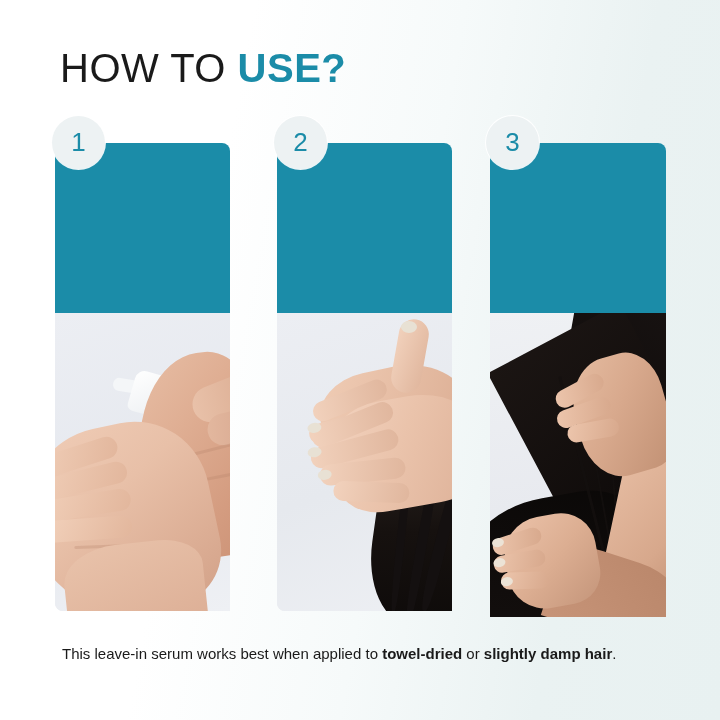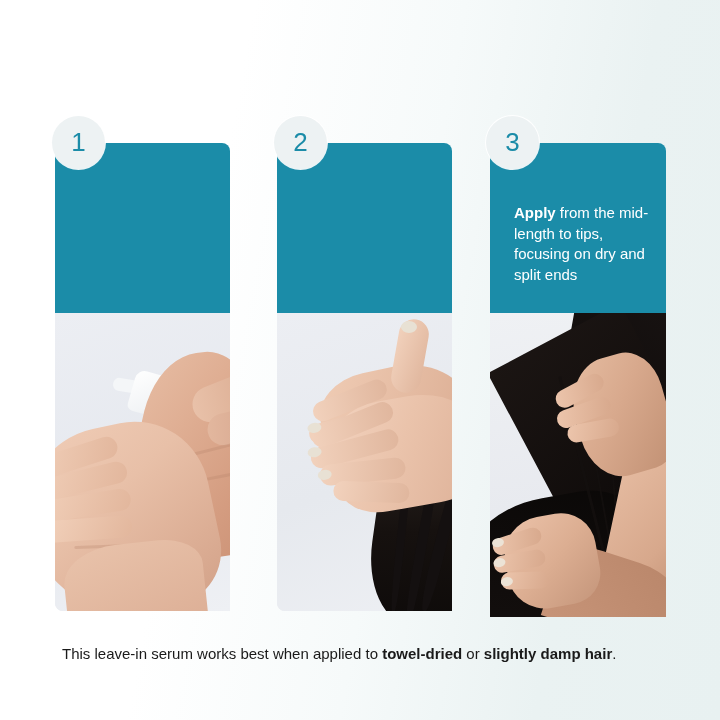--- a/index.html
+++ b/index.html
@@ -344,20 +344,23 @@
     color: #1a1a1a;
     white-space: nowrap;
   }
   .footer b { font-weight: 700; }
 </style>
 </head>
 <body>
 
 <div class="page">
 
+  <div class="title">
+    <span class="t-light">HOW TO </span><span class="t-accent">USE?</span>
+  </div>
 
   <div class="cards">
 
     <div class="card card-1">
       <div class="panel">
         <div class="badge">1</div>
       </div>
       <div class="photo p1">
         <div class="photo-inner">
           <div class="p1-bg"></div>
@@ -419,21 +422,20 @@
           </div>
           <div class="fing" style="left:118px; top:6px; width:30px; height:74px; border-radius:16px; transform:rotate(10deg);"></div>
           <div class="nail" style="left:124px; top:8px; width:16px; height:12px;"></div>
         </div>
       </div>
     </div>
 
     <div class="card card-3">
       <div class="panel">
         <div class="badge">3</div>
-        <div class="panel-text"><b>Apply </b><span>from the mid-length to tips, focusing on dry and split ends</span></div>
       </div>
       <div class="photo p3">
         <div class="photo-inner">
           <div class="p3-bg"></div>
           <div class="hair-top"></div>
           <div class="hair-main"></div>
           <div class="hair-bottom"></div>
           <div class="hair-wisp" style="left:96px; top:60px; width:3px; height:230px; transform:rotate(-14deg);"></div>
           <div class="hair-wisp" style="left:110px; top:70px; width:2px; height:220px; transform:rotate(-10deg);"></div>
           <div class="hair-wisp" style="left:126px; top:120px; width:2px; height:180px; transform:rotate(-5deg);"></div>

